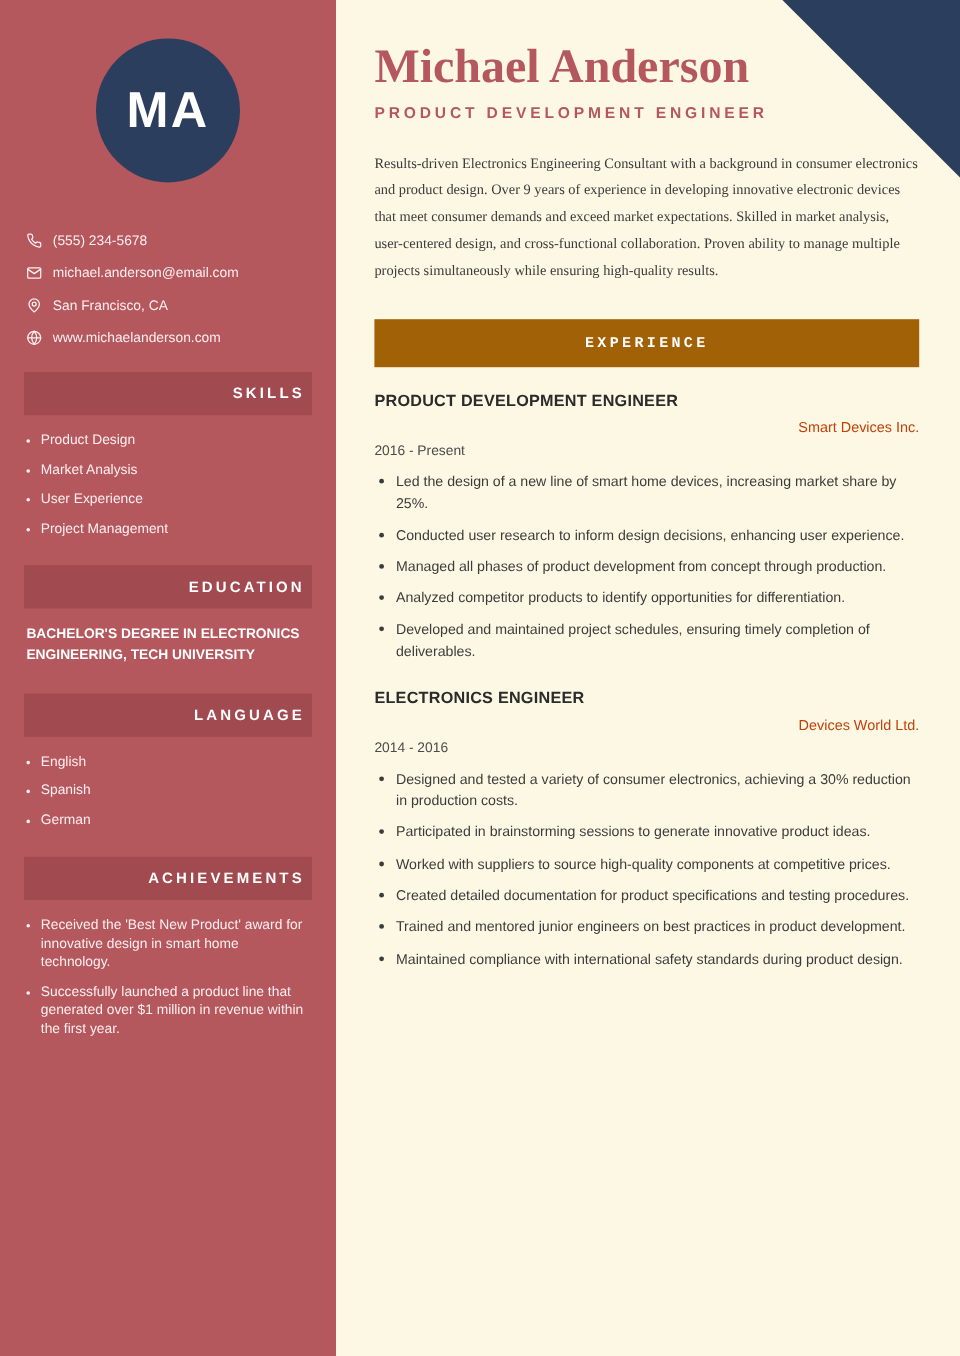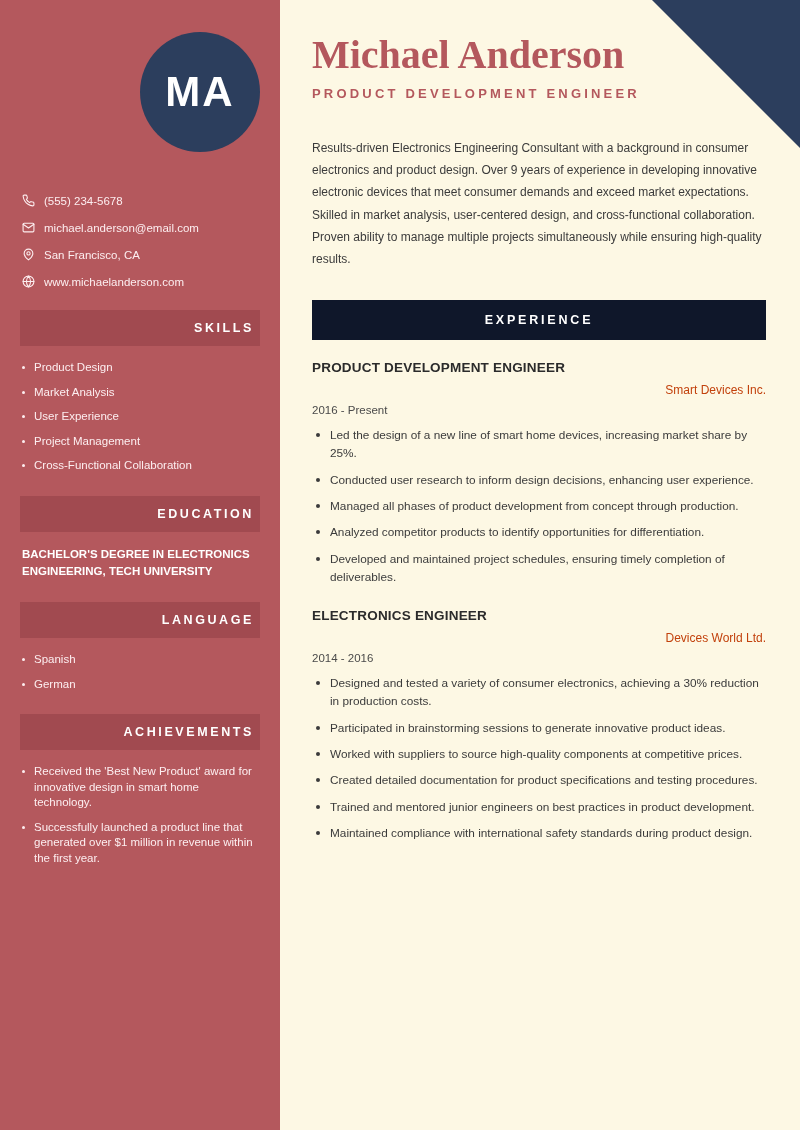--- a/index.html
+++ b/index.html
@@ -31,21 +31,21 @@
     position: relative;
     width: 280px;
     min-width: 280px;
     background: #b4585d;
     color: #ffffff;
     padding: 0 20px;
     z-index: 2;
   }
   .avatar-wrap {
     display: flex;
-    justify-content: flex-end;
+    justify-content: center;
     margin-top: 32px;
   }
   .avatar {
     width: 120px;
     height: 120px;
     border-radius: 50%;
     background: #2c3e5d;
     color: #ffffff;
     display: flex;
     align-items: center;
@@ -132,36 +132,38 @@
     line-height: 1.05;
   }
   .role {
     margin-top: 10px;
     font-size: 13px;
     font-weight: bold;
     letter-spacing: 3.2px;
     color: #b4585d;
   }
   .summary {
-    margin-top: 36px;
+    margin-top: 24px;
     font-size: 12px;
     line-height: 1.85;
     color: #3b3b3b;
     max-width: 460px;
+    font-family: Liberation Serif, serif;
   }
   .main-bar {
-    background: #0f172a;
+    background: #a16207;
     color: #ffffff;
     text-align: center;
     padding: 13px 6px;
     margin-top: 30px;
     margin-bottom: 20px;
     font-size: 12.5px;
     font-weight: bold;
     letter-spacing: 2.8px;
+    font-family: Liberation Mono, monospace;
   }
   .job-title {
     font-size: 13.5px;
     font-weight: bold;
     color: #2b2b2b;
     letter-spacing: 0.2px;
   }
   .job-company {
     margin-top: 8px;
     font-size: 12px;
@@ -252,28 +254,28 @@
       </div>
 
     </div>
 
     <div class="section-bar">SKILLS</div>
     <ul class="bullets">
       <li>Product Design</li>
       <li>Market Analysis</li>
       <li>User Experience</li>
       <li>Project Management</li>
-      <li>Cross-Functional Collaboration</li>
     </ul>
 
     <div class="section-bar">EDUCATION</div>
     <div class="edu-line">BACHELOR'S DEGREE IN ELECTRONICS ENGINEERING, TECH UNIVERSITY</div>
 
     <div class="section-bar">LANGUAGE</div>
     <ul class="bullets">
+      <li>English</li>
       <li>Spanish</li>
       <li>German</li>
     </ul>
 
     <div class="section-bar">ACHIEVEMENTS</div>
     <ul class="bullets">
       <li>Received the 'Best New Product' award for innovative design in smart home technology.</li>
       <li>Successfully launched a product line that generated over $1 million in revenue within the first year.</li>
     </ul>
 

